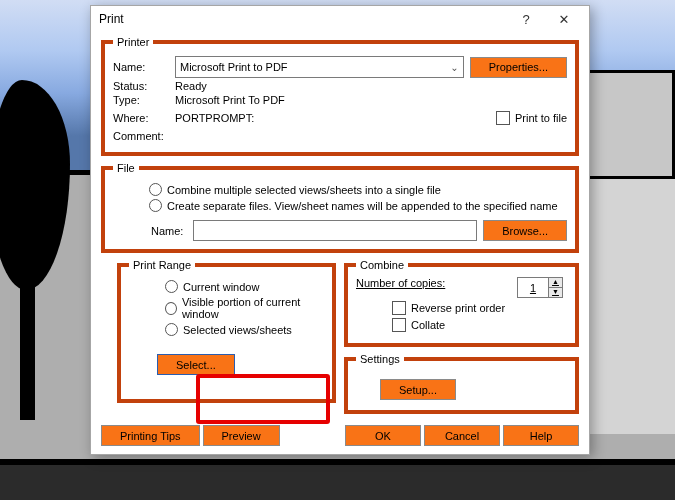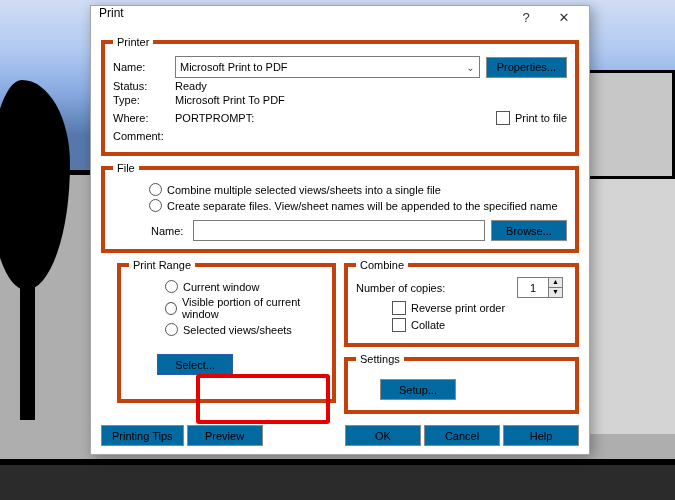--- a/index.html
+++ b/index.html
@@ -63,20 +63,21 @@
     left: 90px; top: 5px;
     width: 498px; height: 448px;
     border: 1px solid #a6a6a6;
     background: #fff;
     z-index: 10;
     box-shadow: 3px 3px 12px rgba(0,0,0,.32);
   }
   .titlebar {
     height: 26px;
     display: flex;
+    align-items: center;
     padding: 0 6px 0 8px;
     font-size: 12px;
   }
   .title-text { flex: 0 0 auto; }
   .title-spacer { flex: 1; }
   .title-ctrl {
     width: 38px; height: 22px;
     display: flex; align-items: center; justify-content: center;
     font-size: 13px; color: #333;
   }
@@ -102,23 +103,23 @@
     display:flex; align-items:center; padding: 0 4px;
     justify-content: space-between;
     font-size: 11px;
   }
   .chev { font-size:10px; color:#555; }
 
   .btn {
     height: 21px;
     min-width: 76px;
     border: 1px solid #8a8a8a;
-    background: #0369a1;
+    background: #f97316;
     font-size: 11px;
-    padding: 0 10px;
+    padding: 0 18px;
     display:inline-flex; align-items:center; justify-content:center;
     box-sizing: border-box;
   }
 
   .chk, .rad {
     display:flex; align-items:center; margin: 3px 0; gap:5px;padding-left:36px;
   }
   .chk-box {
     width:12px; height:12px; border:1px solid #555; background:#fff;
   }
@@ -153,21 +154,21 @@
     border-radius: 3px;
     pointer-events: none;
   }
 
   .bottom-bar {
     position:absolute; left:10px; right:10px; bottom:8px;
     display:flex; align-items:center; gap:3px;
   }
   .bottom-bar .spacer { flex:1; }
 
-  .opt-row { display:flex; align-items:center; justify-content:space-between; padding-right:4px;}
+  .opt-row { display:flex; justify-content:space-between; padding-right:4px;text-decoration:underline;}
   fieldset.short { min-height: 50px; }
   fieldset.setup { padding-bottom:10px;}
 </style>
 </head>
 <body>
 
 <div class="scene">
   <div class="sky-grad"></div>
   <div class="horizon-line"></div>
   <div class="ground"></div>

